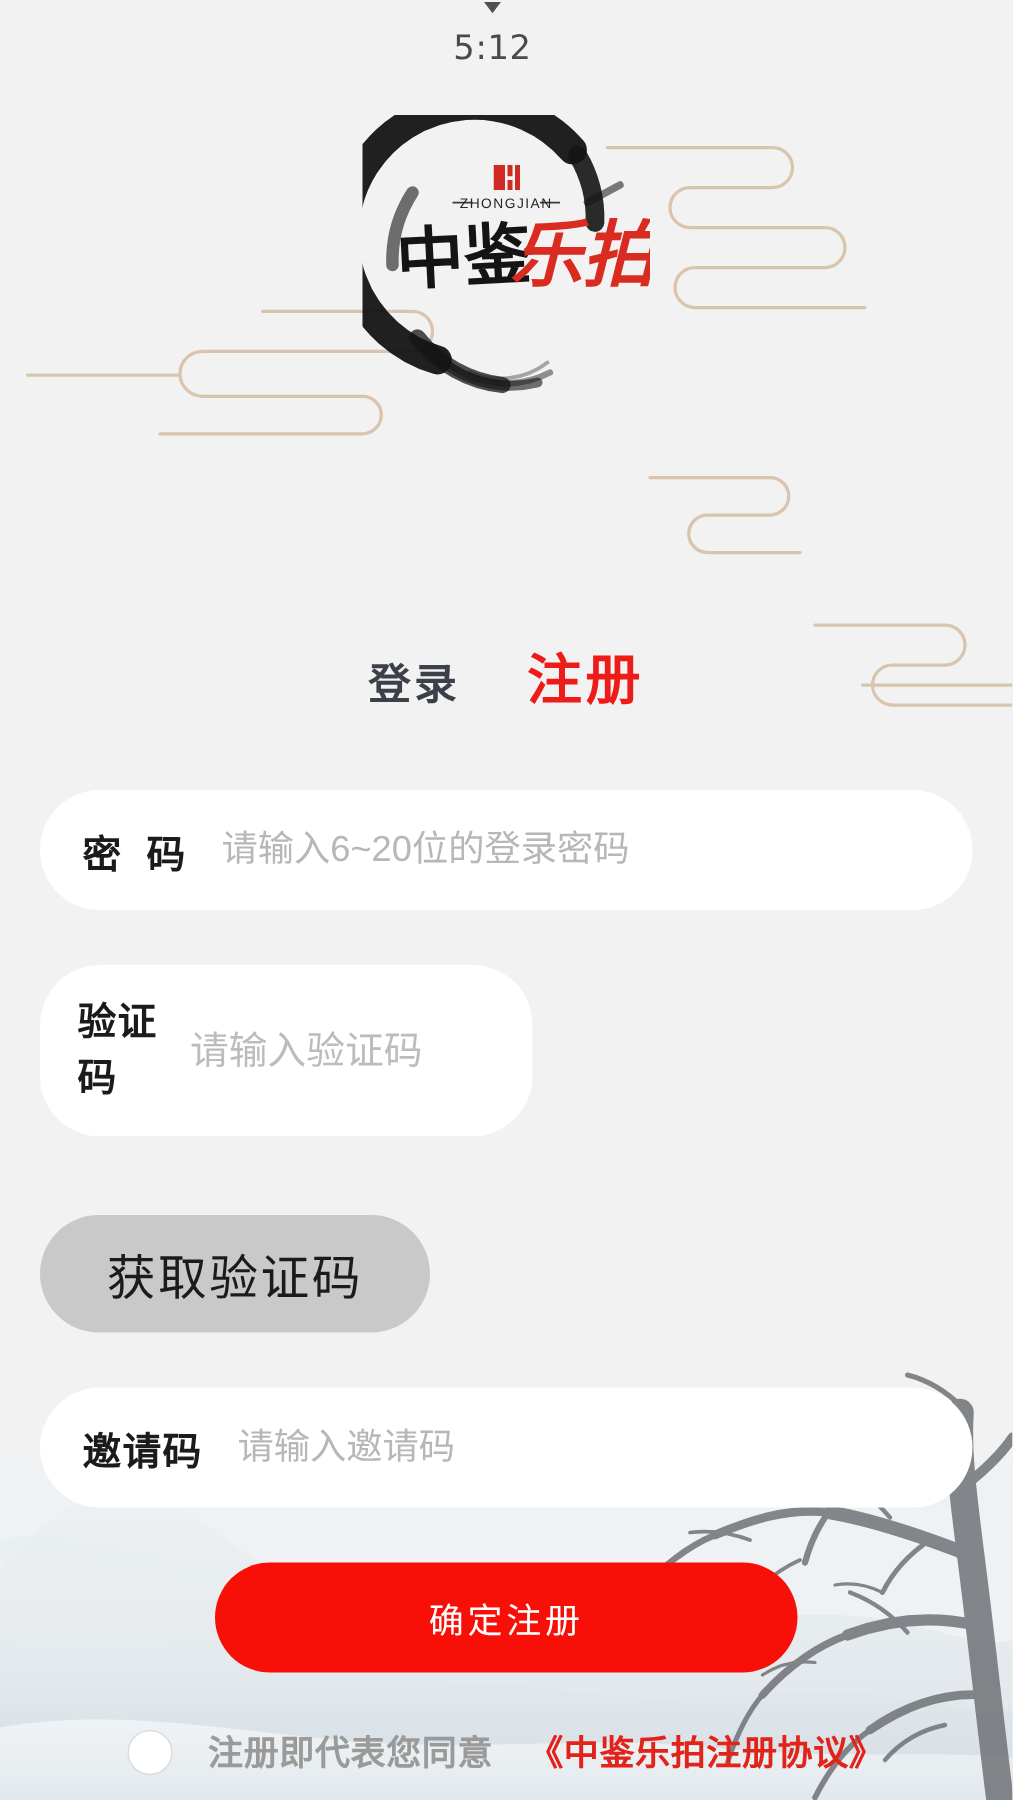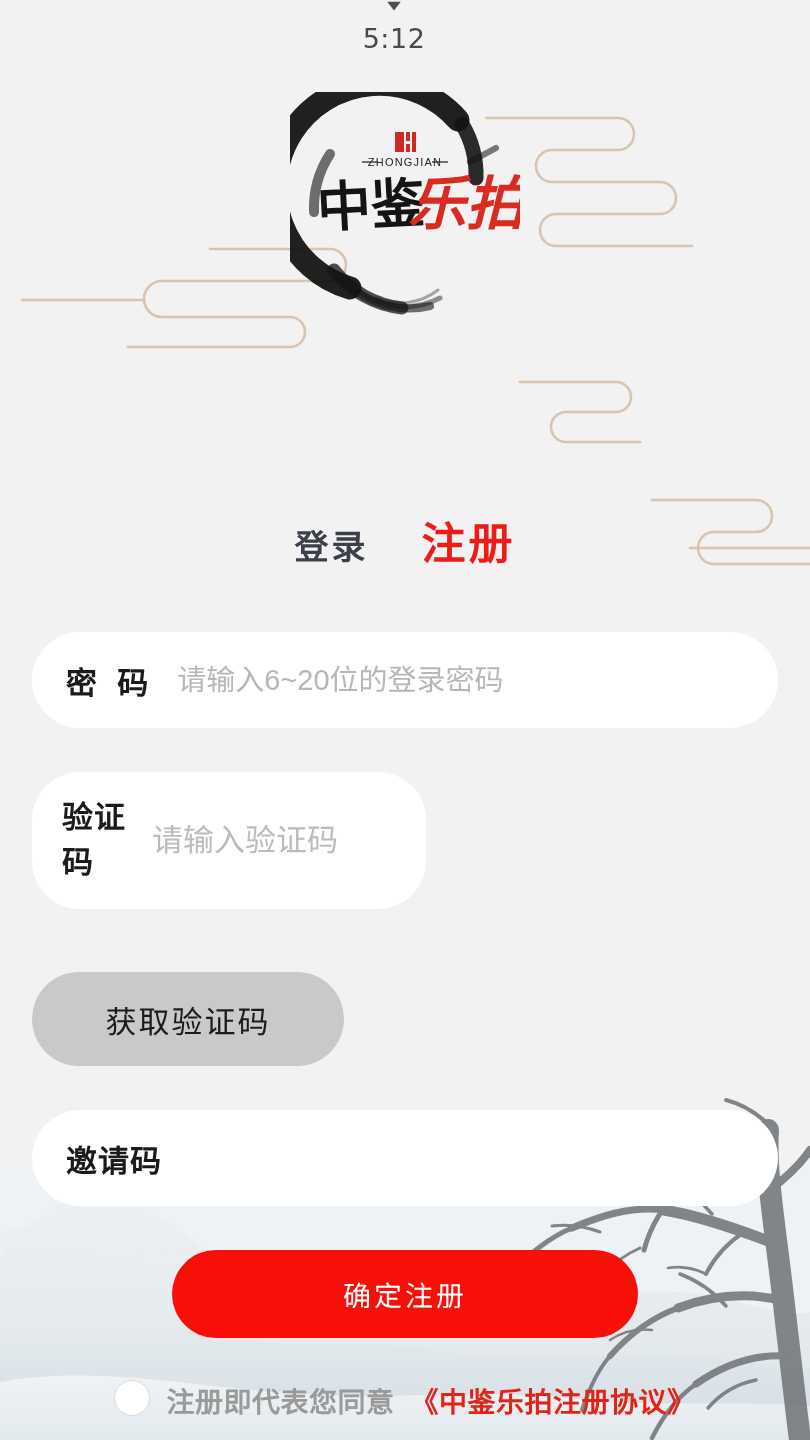--- a/index.html
+++ b/index.html
@@ -167,21 +167,21 @@
   .code-input::placeholder { color: #bcbcbc; }
 
   .get-code-btn {
     width: 312px;
     height: 94px;
     margin-top: 19px;
     border: none;
     border-radius: 47px;
     background: #c9c9c9;
     color: #1b1b1b;
-    font-size: 31px;
+    font-size: 39px;
     font-weight: 400;
     letter-spacing: 2px;
     cursor: pointer;
     font-family: Liberation Serif, serif;
   }
 
   
   .submit-btn {
     display: block;
     width: 466px;
@@ -193,23 +193,23 @@
     color: #ffffff;
     font-size: 28px;
     letter-spacing: 3px;
     cursor: pointer;
     font-family: "Liberation Sans", "DejaVu Sans", sans-serif;
   }
 
   
   .agreement {
     display: flex;
-    align-items: flex-start;
+    align-items: flex-end;
     justify-content: center;
-    gap: 16px;
+    gap: 28px;
     margin-top: 42px;
   }
   .agree-checkbox {
     width: 36px;
     height: 36px;
     border-radius: 50%;
     background: #ffffff;
     border: 1px solid #d8d8d8;
     flex: 0 0 auto;
     cursor: pointer;
@@ -364,20 +364,21 @@
   <div class="code-row">
     <div class="code-field">
       <span class="code-label">验证码</span>
       <input class="code-input" type="text" placeholder="请输入验证码" style="">
     </div>
     <button class="get-code-btn">获取验证码</button>
   </div>
 
   <div class="field">
     <span class="field-label">邀请码</span>
+    <input class="field-input" type="text" placeholder="请输入邀请码" style="">
   </div>
 
   <button class="submit-btn">确定注册</button>
 
   <div class="agreement">
     <span class="agree-checkbox"></span>
     <span class="agree-text">注册即代表您同意</span>
     <span class="agree-link">《中鉴乐拍注册协议》</span>
   </div>
 

